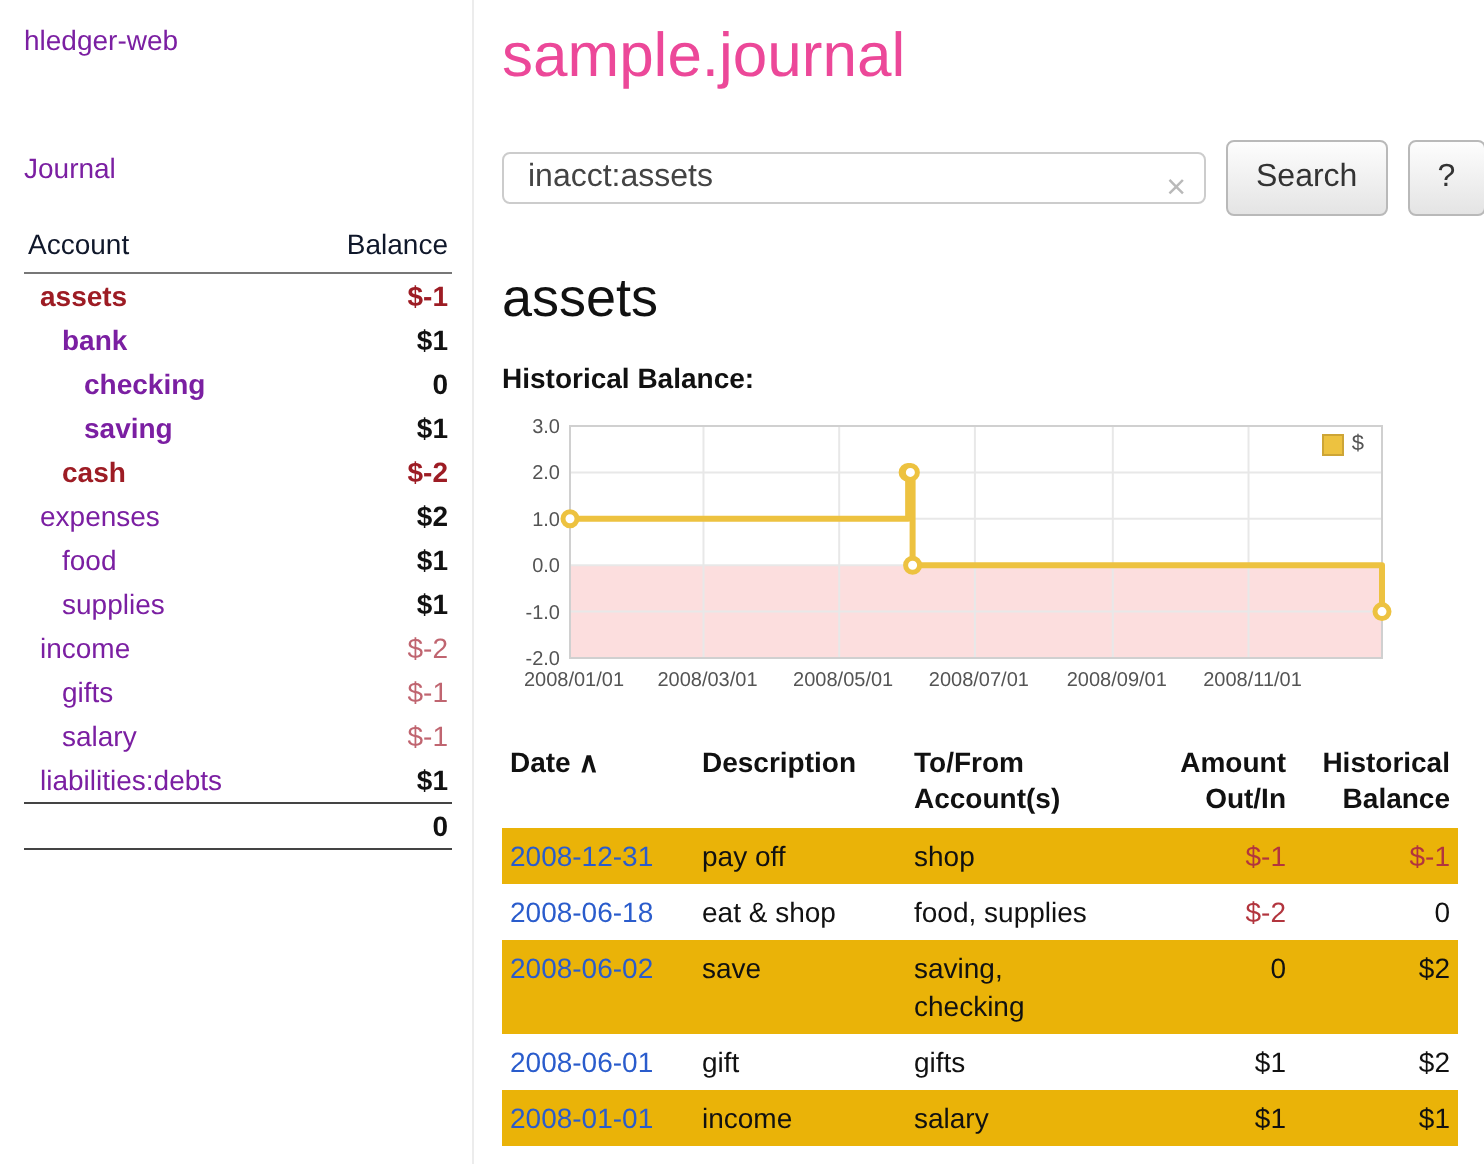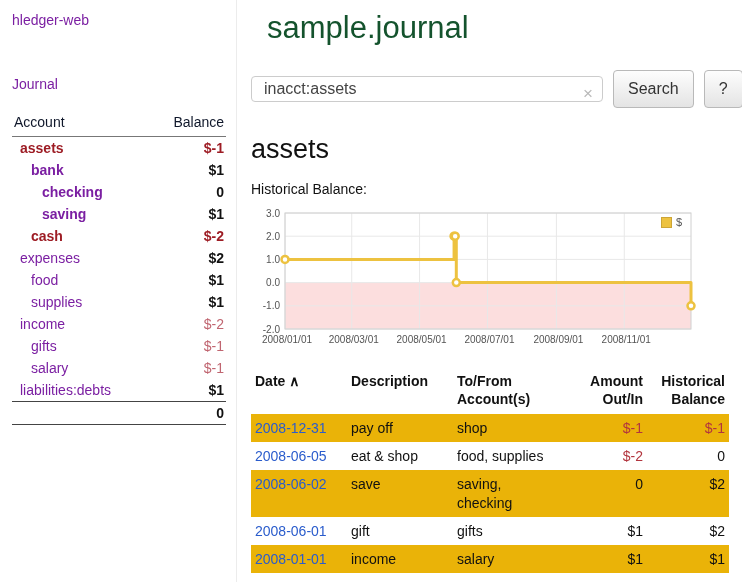--- a/index.html
+++ b/index.html
@@ -22,28 +22,28 @@
   .l2 { padding-left: 30px !important; }
   .strong { font-weight: bold; }
   a.negS { color: #9d1c24; }
   .bal { text-align: right; font-weight: bold; color: #111; padding-right: 2px !important; }
   .bal.negS { color: #9d1c24; }
   .bal.negL { color: #c06570; font-weight: normal; }
   .accounts tfoot td { border-top: 1px solid #444; border-bottom: 1px solid #444; padding: 3px 0; }
 
   
   .main { flex: 1; padding: 10px 14px 0 14px; }
-  .page-title { font-size: 31px; font-weight: 400; color: #14532d; margin-left: 16px; }
+  .page-title { font-size: 31px; font-weight: 400; color: #ec4899; }
   .search-row { display: flex; align-items: center; gap: 10px; margin-top: 24px; }
   .search-box { position: relative; width: 352px; }
   .search-box input { width: 100%; height: 26px; border: 1px solid #ccc; border-radius: 4px; padding: 0 30px 0 12px; font-size: 16px; color: #444; font-family: inherit; background: #fff; }
   .clear-x { position: absolute; right: 10px; top: 8px; color: #b9b9b9; font-size: 17px; cursor: pointer; }
   .btn { height: 38px; padding: 0 14px; font-size: 16px; color: #333; background: linear-gradient(#fdfdfd, #e4e4e4); border: 1px solid #b9b9b9; border-radius: 4px; font-family: inherit; cursor: pointer; }
   .account-heading { font-size: 27px; font-weight: 400; margin-top: 26px; }
-  .chart-title { font-size: 14px; font-weight: normal; margin-top: 16px; }
+  .chart-title { font-size: 14px; font-weight: bold; margin-top: 16px; }
   .chart-wrap { position: relative; margin-top: 8px; width: 452px; height: 150px; }
   .chart-legend { position: absolute; top: 10px; right: 18px; display: flex; align-items: center; gap: 4px; background: rgba(255,255,255,.85); padding: 1px 3px; }
   .swatch { width: 11px; height: 11px; background: #edc240; border: 1px solid #cda536; display: inline-block; }
   .legend-label { font-size: 11px; color: #545454; }
 
   .register { border-collapse: collapse; margin-top: 16px; width: 478px; table-layout: fixed; }
   .register th { font-weight: bold; vertical-align: top; white-space: pre-line; text-align: left; padding: 2px 4px 6px 4px; font-size: 14px; line-height: 1.25; }
   .register th.num, .register td.num { text-align: right; }
   .register td { vertical-align: top; padding: 5px 4px; font-size: 14px; white-space: pre-line; line-height: 1.3; }
   .register tr.green { background: #eab308; }
@@ -206,21 +206,21 @@
       </thead>
       <tbody>
         <tr class="green">
           <td><a class="date">2008-12-31</a></td>
           <td>pay off</td>
           <td>shop</td>
           <td class="num neg">$-1</td>
           <td class="num neg">$-1</td>
         </tr>
         <tr>
-          <td><a class="date">2008-06-05</a></td>
+          <td><a class="date">2008-06-18</a></td>
           <td>eat &amp; shop</td>
           <td>food, supplies</td>
           <td class="num neg">$-2</td>
           <td class="num">0</td>
         </tr>
         <tr class="green">
           <td><a class="date">2008-06-02</a></td>
           <td>save</td>
           <td>saving,
 checking</td>

